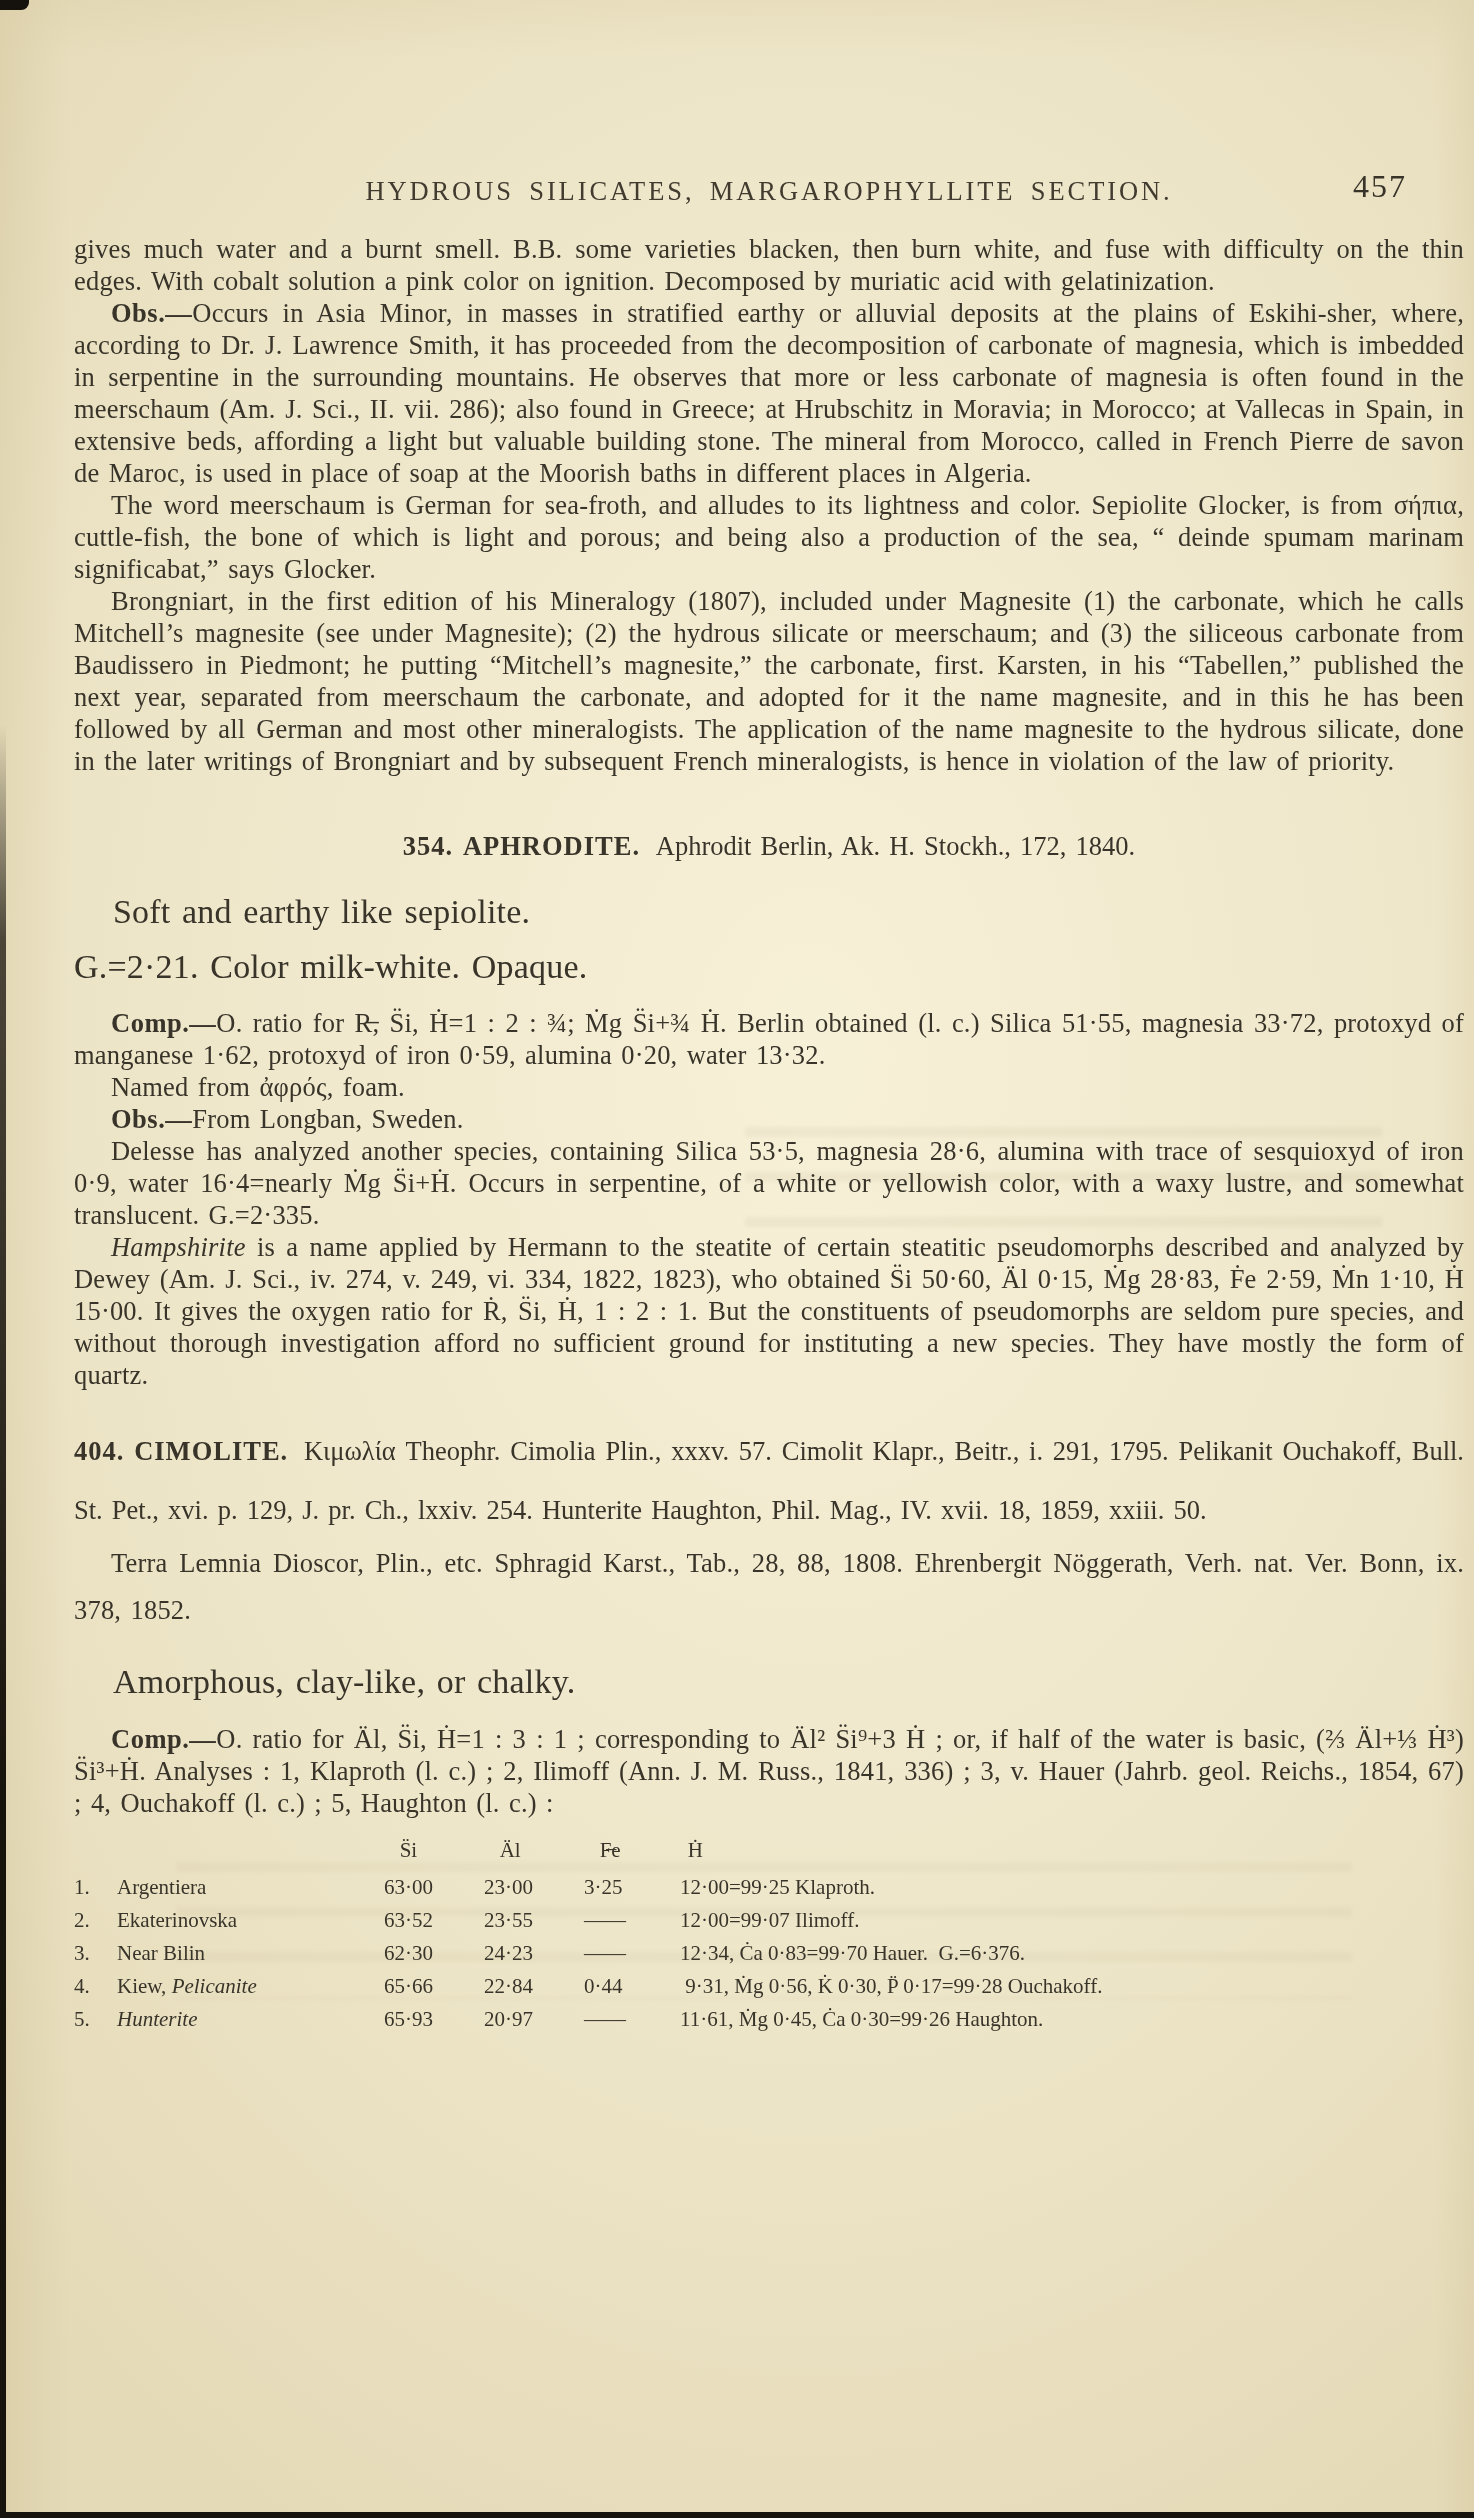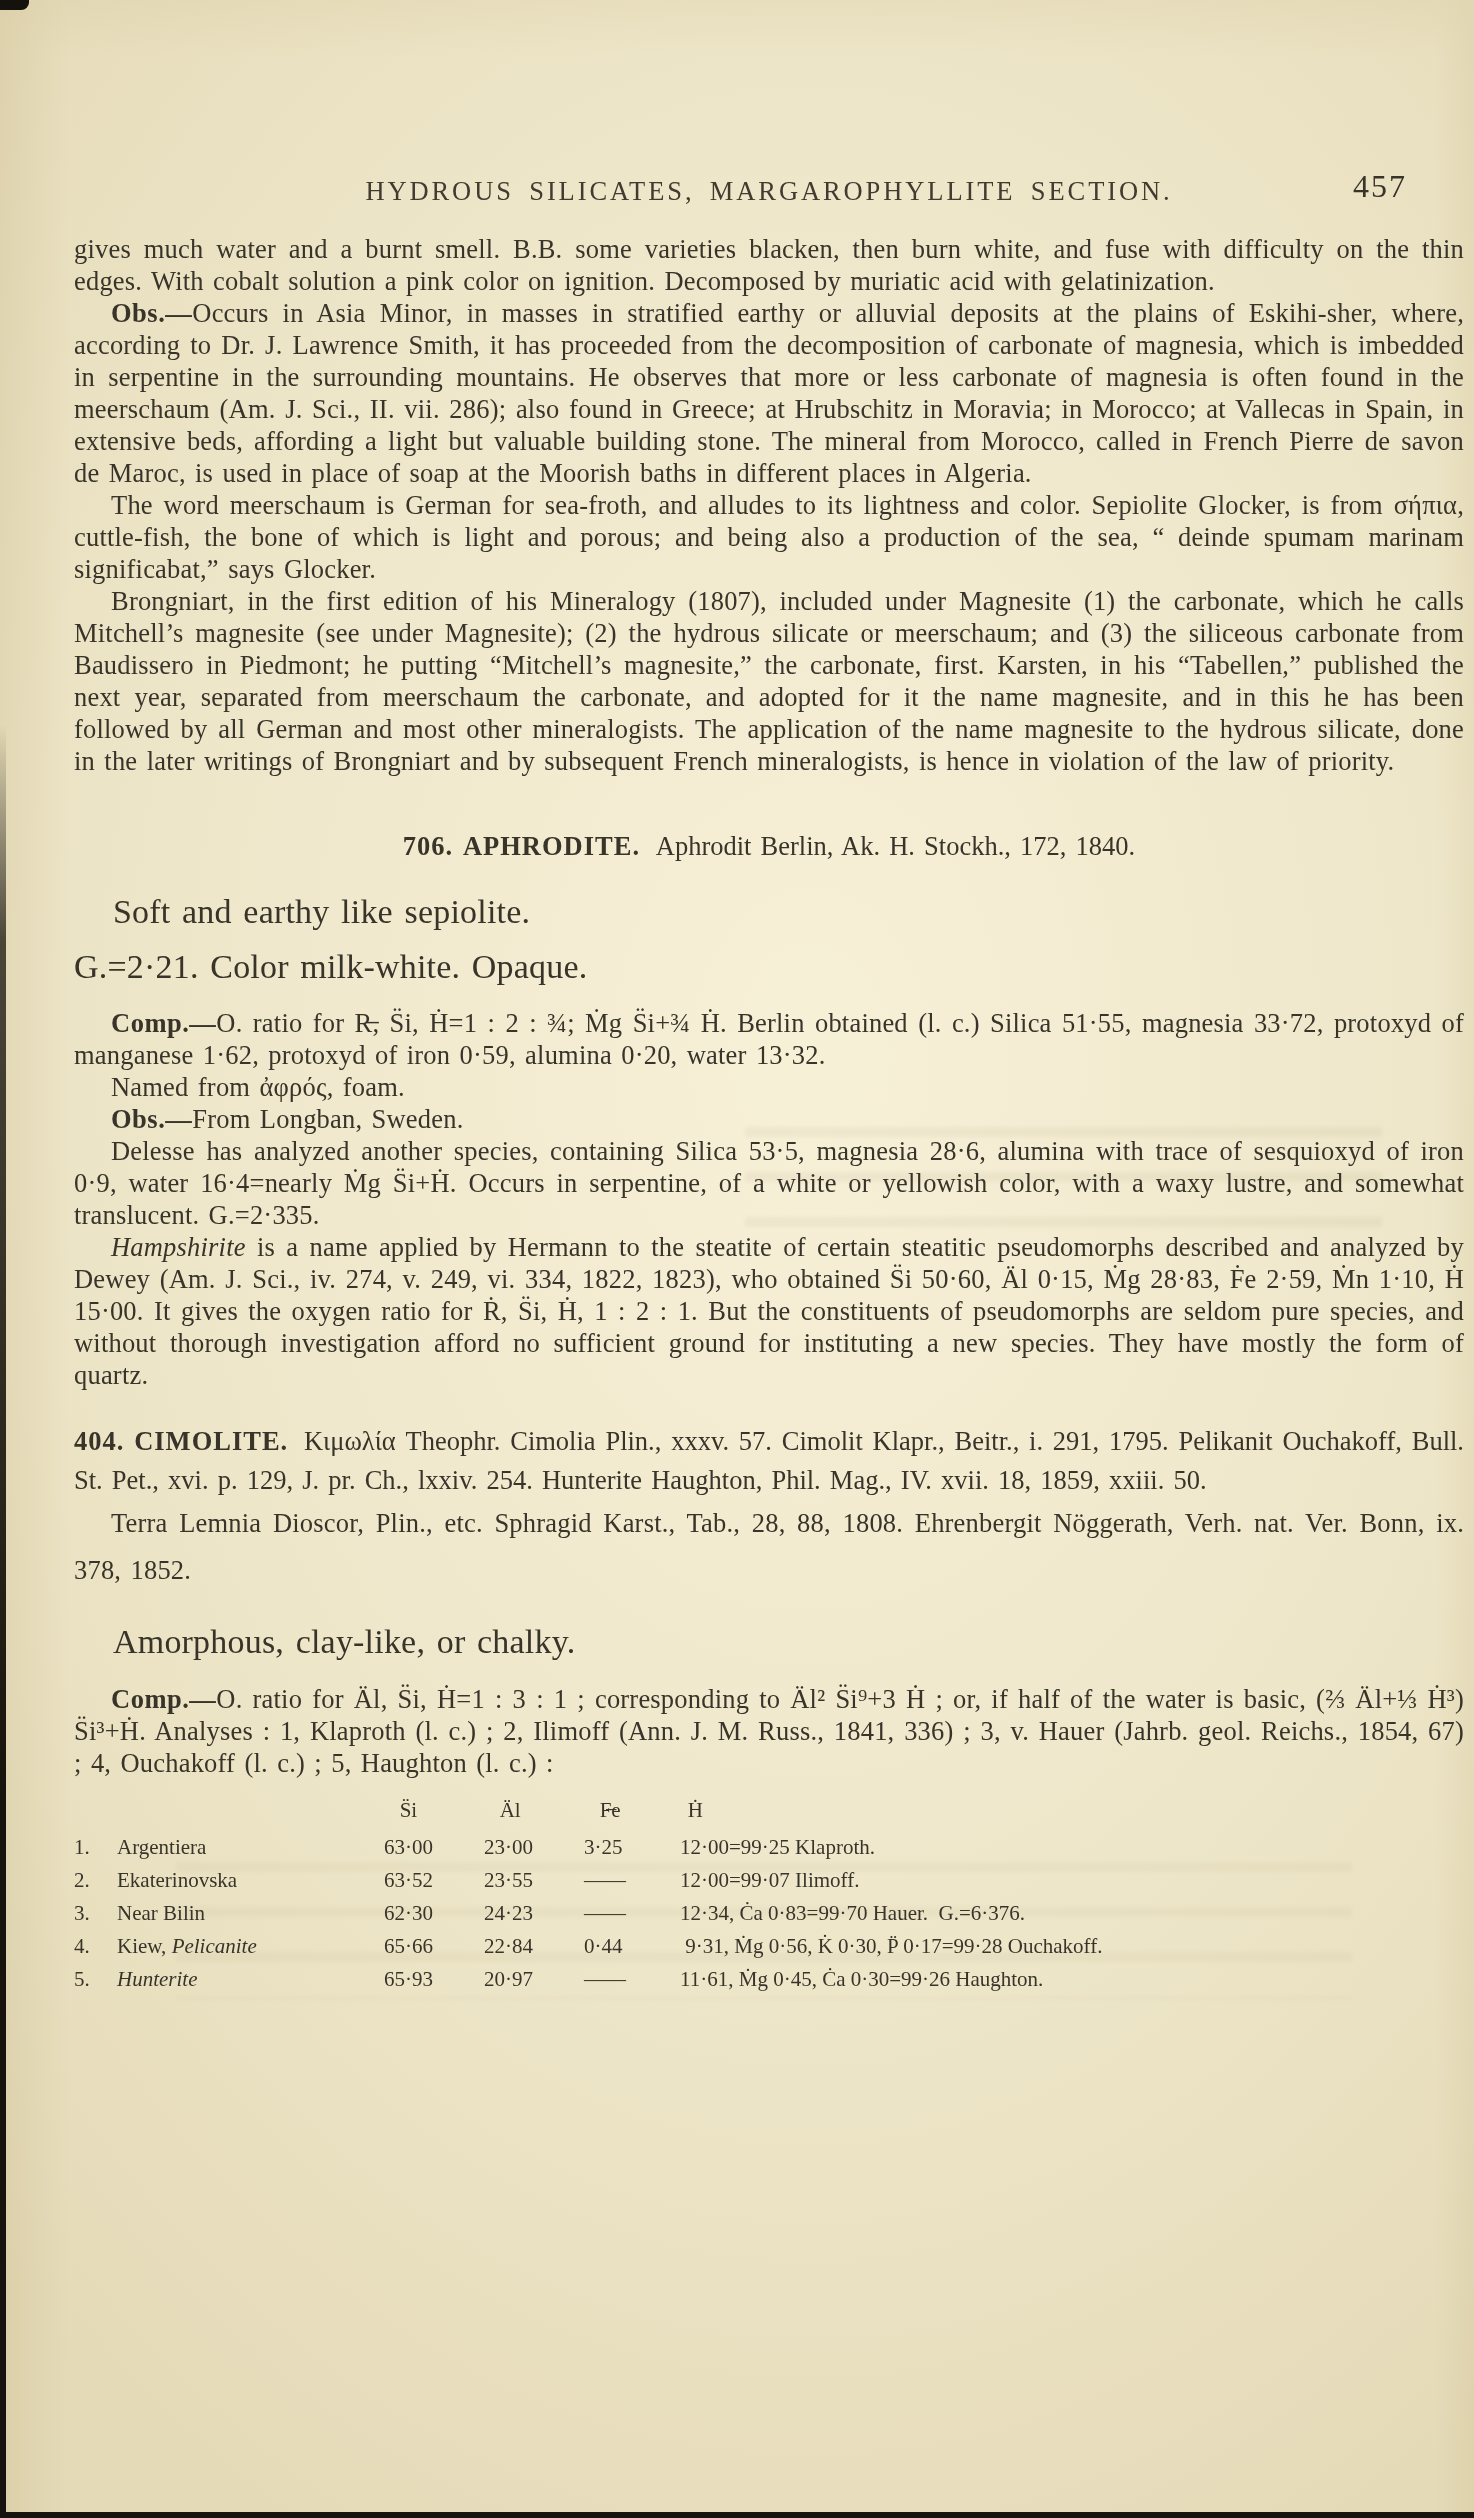--- a/index.html
+++ b/index.html
@@ -49,21 +49,21 @@
   b.lead{font-weight:bold;letter-spacing:0.5px;}
   i{}
 
   .species-heading{
     font-size:26.5px;line-height:32px;word-spacing:2.5px;
   }
   .species-heading.centered{text-align:center;margin-top:53px;margin-bottom:21.6px;}
   .species-heading .sp-num,.species-heading .sp-name{font-weight:bold;letter-spacing:1px;}
   .species-heading .sp-num{margin-right:9.8px;}
   .species-heading .sp-name{margin-right:15.7px;}
-  .species-heading.justify{text-align:justify;margin-top:31px;line-height:39px;}
+  .species-heading.justify{text-align:justify;margin-top:31px;line-height:59px;}
   .citline{line-height:47px;}
 
   .display{
     font-size:34px;line-height:55px;text-align:justify;
     word-spacing:2.9px;letter-spacing:0.2px;
   }
   .display.indent{text-indent:39px;}
   .display.first{margin-top:19.6px;}
   .display.last{margin-bottom:13.7px;}
 
@@ -97,21 +97,21 @@
     <span class="page-number">457</span>
   </header>
 
   <main class="text-block">
 
     <p class="body no-indent">gives much water and a burnt smell. B.B. some varieties blacken, then burn white, and fuse with difficulty on the thin edges. With cobalt solution a pink color on ignition. Decomposed by muriatic acid with gelatinization.</p>
     <p class="body indent"><b class="lead">Obs.—</b>Occurs in Asia Minor, in masses in stratified earthy or alluvial deposits at the plains of Eskihi-sher, where, according to Dr. J. Lawrence Smith, it has proceeded from the decomposition of carbonate of magnesia, which is imbedded in serpentine in the surrounding mountains. He observes that more or less carbonate of magnesia is often found in the meerschaum (Am. J. Sci., II. vii. 286); also found in Greece; at Hrubschitz in Moravia; in Morocco; at Vallecas in Spain, in extensive beds, affording a light but valuable building stone. The mineral from Morocco, called in French Pierre de savon de Maroc, is used in place of soap at the Moorish baths in different places in Algeria.</p>
     <p class="body indent">The word meerschaum is German for sea-froth, and alludes to its lightness and color. Sepiolite Glocker, is from σήπια, cuttle-fish, the bone of which is light and porous; and being also a production of the sea, “ deinde spumam marinam significabat,” says Glocker.</p>
     <p class="body indent">Brongniart, in the first edition of his Mineralogy (1807), included under Magnesite (1) the carbonate, which he calls Mitchell’s magnesite (see under Magnesite); (2) the hydrous silicate or meerschaum; and (3) the siliceous carbonate from Baudissero in Piedmont; he putting “Mitchell’s magnesite,” the carbonate, first. Karsten, in his “Tabellen,” published the next year, separated from meerschaum the carbonate, and adopted for it the name magnesite, and in this he has been followed by all German and most other mineralogists. The application of the name magnesite to the hydrous silicate, done in the later writings of Brongniart and by subsequent French mineralogists, is hence in violation of the law of priority.</p>
 
-    <p class="species-heading centered"><b class="sp-num">706.</b><b class="sp-name">APHRODITE.</b><span>Aphrodit Berlin, Ak. H. Stockh., 172, 1840.</span></p>
+    <p class="species-heading centered"><b class="sp-num">354.</b><b class="sp-name">APHRODITE.</b><span>Aphrodit Berlin, Ak. H. Stockh., 172, 1840.</span></p>
 
     <p class="display indent first">Soft and earthy like sepiolite.</p>
     <p class="display no-indent last">G.=2·21. Color milk-white. Opaque.</p>
 
     <p class="body indent comp"><b class="lead">Comp.—</b>O. ratio for R̶, S̈i, Ḣ=1 : 2 : ¾; Ṁg S̈i+¾ Ḣ. Berlin obtained (l. c.) Silica 51·55, magnesia 33·72, protoxyd of manganese 1·62, protoxyd of iron 0·59, alumina 0·20, water 13·32.</p>
     <p class="body indent">Named from ἀφρός, foam.</p>
     <p class="body indent"><b class="lead">Obs.—</b>From Longban, Sweden.</p>
     <p class="body indent">Delesse has analyzed another species, containing Silica 53·5, magnesia 28·6, alumina with trace of sesquioxyd of iron 0·9, water 16·4=nearly Ṁg S̈i+Ḣ. Occurs in serpentine, of a white or yellowish color, with a waxy lustre, and somewhat translucent. G.=2·335.</p>
     <p class="body indent"><i>Hampshirite</i> is a name applied by Hermann to the steatite of certain steatitic pseudomorphs described and analyzed by Dewey (Am. J. Sci., iv. 274, v. 249, vi. 334, 1822, 1823), who obtained S̈i 50·60, Äl 0·15, Ṁg 28·83, Ḟe 2·59, Ṁn 1·10, Ḣ 15·00. It gives the oxygen ratio for Ṙ, S̈i, Ḣ, 1 : 2 : 1. But the constituents of pseudomorphs are seldom pure species, and without thorough investigation afford no sufficient ground for instituting a new species. They have mostly the form of quartz.</p>
 

